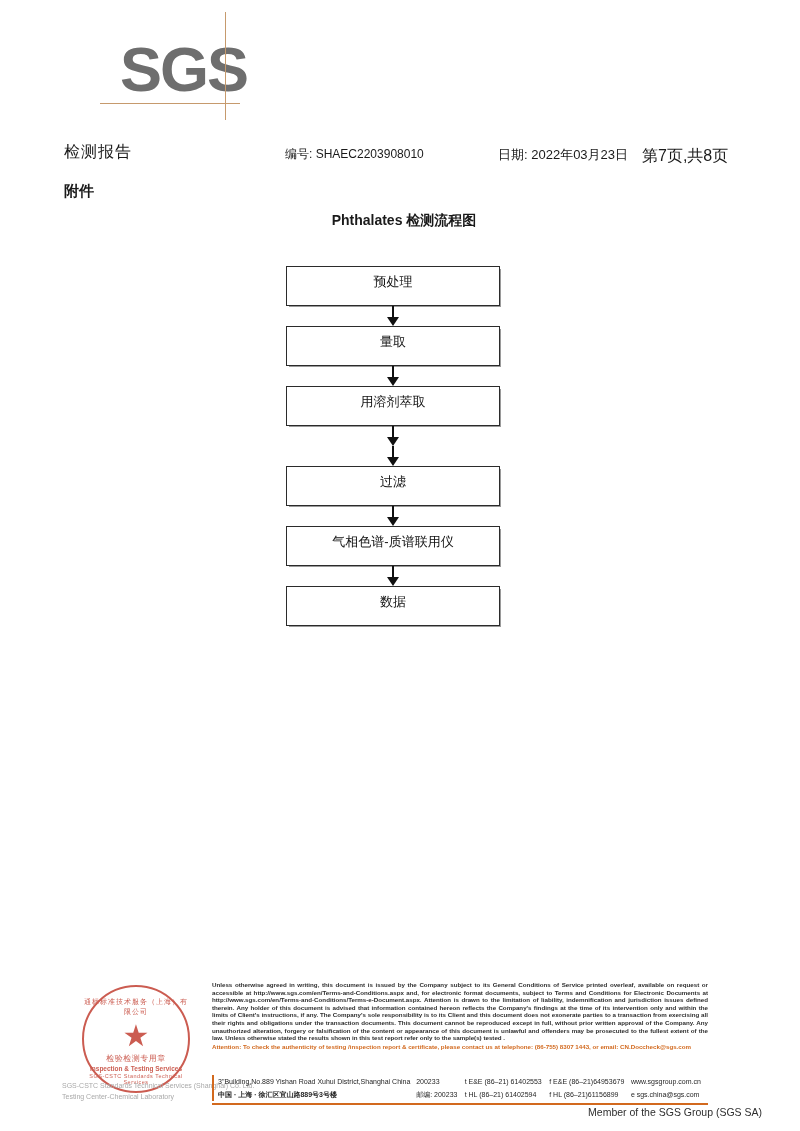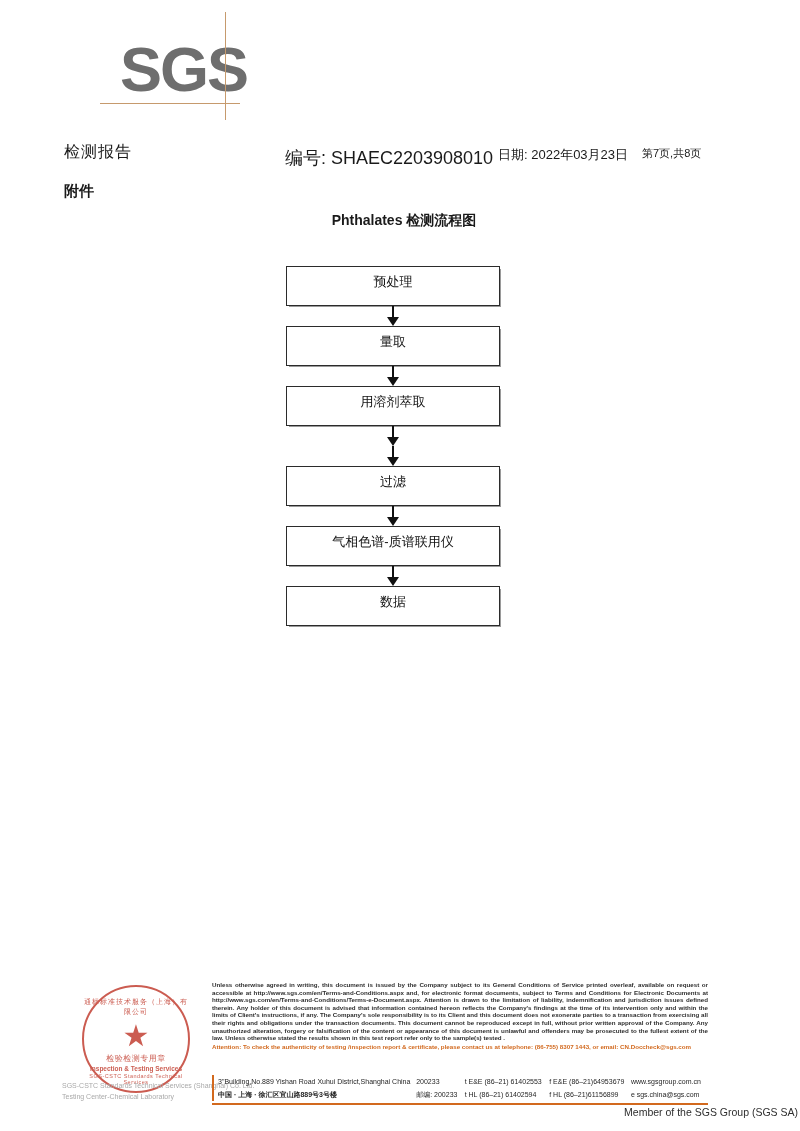--- a/index.html
+++ b/index.html
@@ -66,35 +66,35 @@
     left: 0;
     top: 0;
     font-size: 16px;
     font-weight: normal;
     letter-spacing: 1px;
   }
   #report-no {
     position: absolute;
     left: 221px;
     top: 4px;
-    font-size: 18px;
+    font-size: 12px;
     white-space: nowrap;
   }
   #report-date {
     position: absolute;
     left: 434px;
     top: 4px;
     font-size: 13px;
     white-space: nowrap;
   }
   #page-count {
     position: absolute;
     left: 578px;
     top: 4px;
-    font-size: 11px;
+    font-size: 16px;
     white-space: nowrap;
   }
   #attachment-label {
     position: absolute;
     left: 0;
     top: 40px;
     font-size: 15px;
     font-weight: bold;
   }
 
@@ -302,21 +302,20 @@
     background: #d2691e;
   }
   #member-line {
     position: absolute;
     left: 0;
     top: 131px;
     width: 762px;
     text-align: right;
     font-size: 10.5px;
     color: #2e2e2e;
-    padding-left: 36px;
   }
 </style>
 </head>
 <body>
 
 <div id="logo-block">
   <div id="logo-text">SGS</div>
   <div id="logo-rule-v"></div>
   <div id="logo-rule-h"></div>
 </div>

